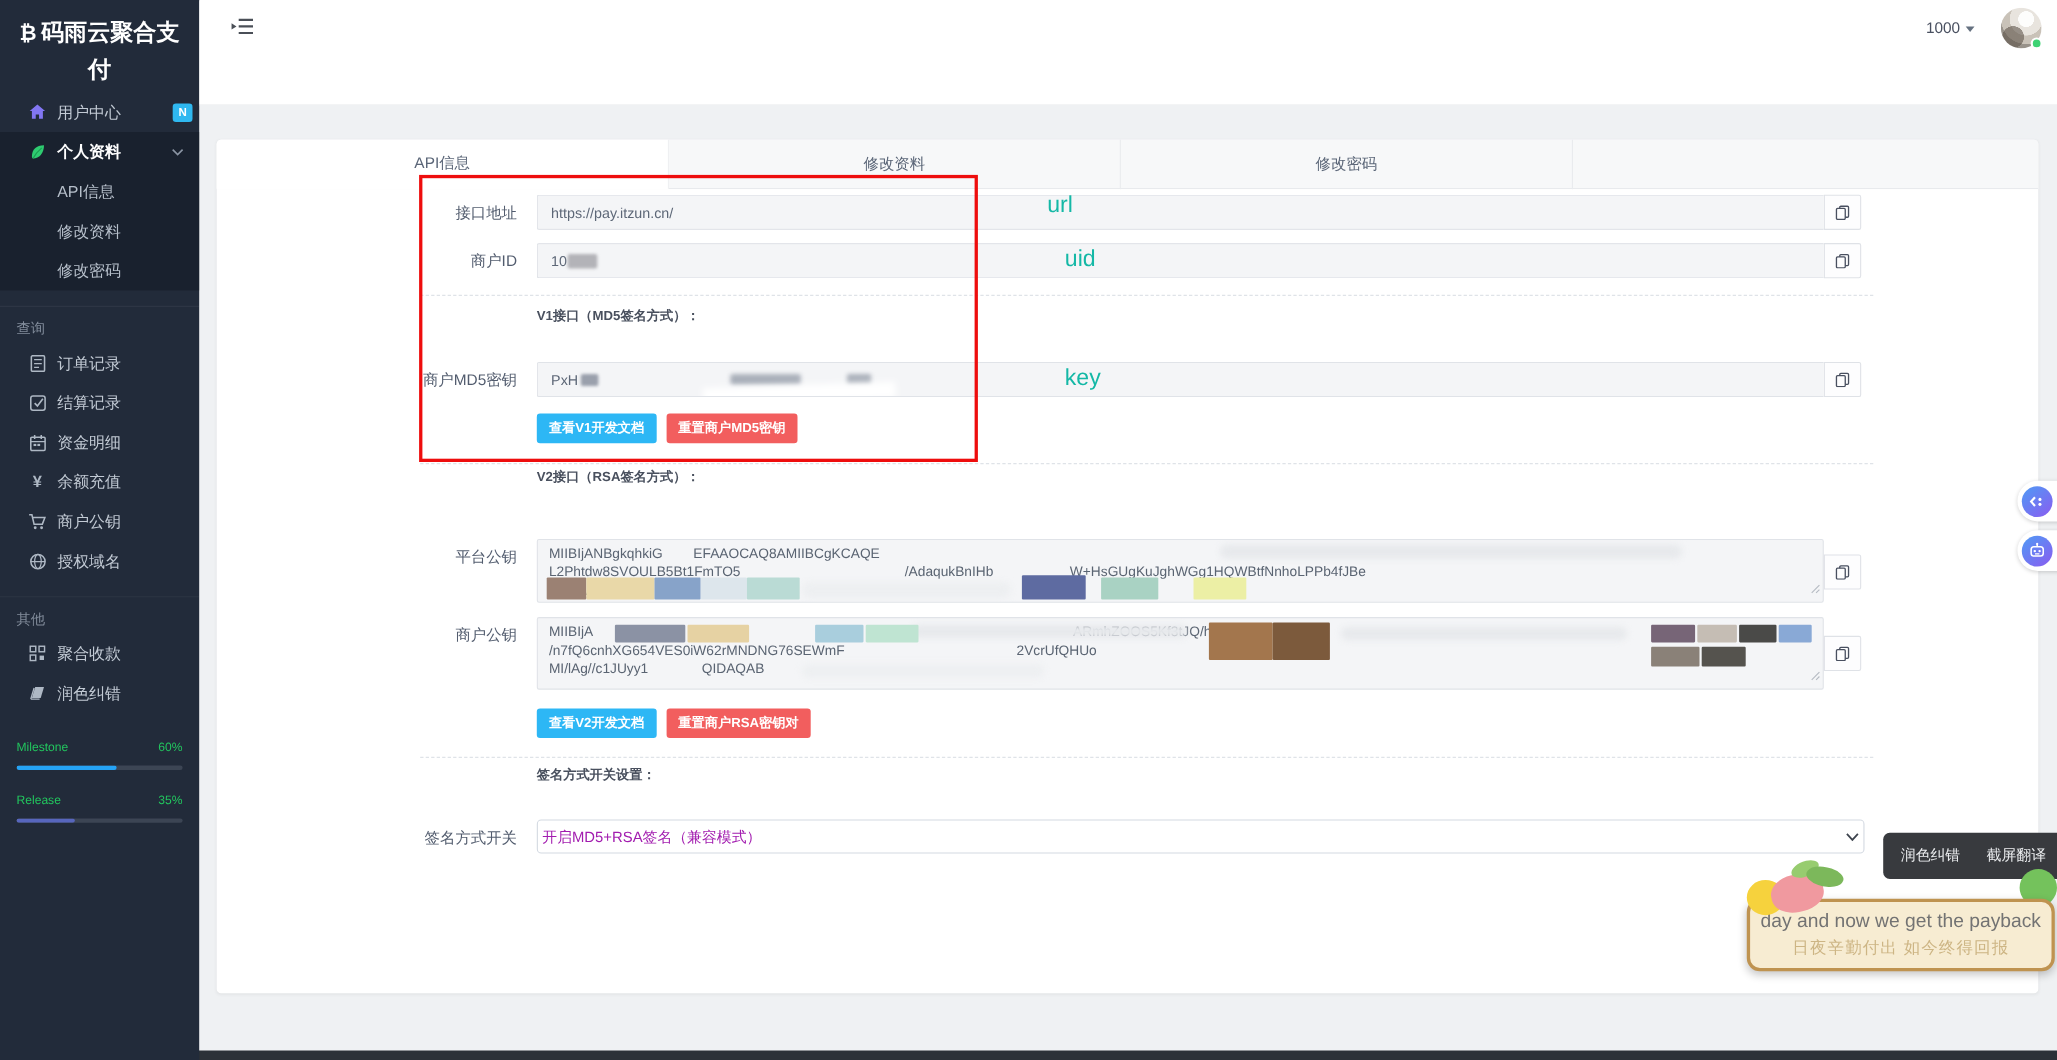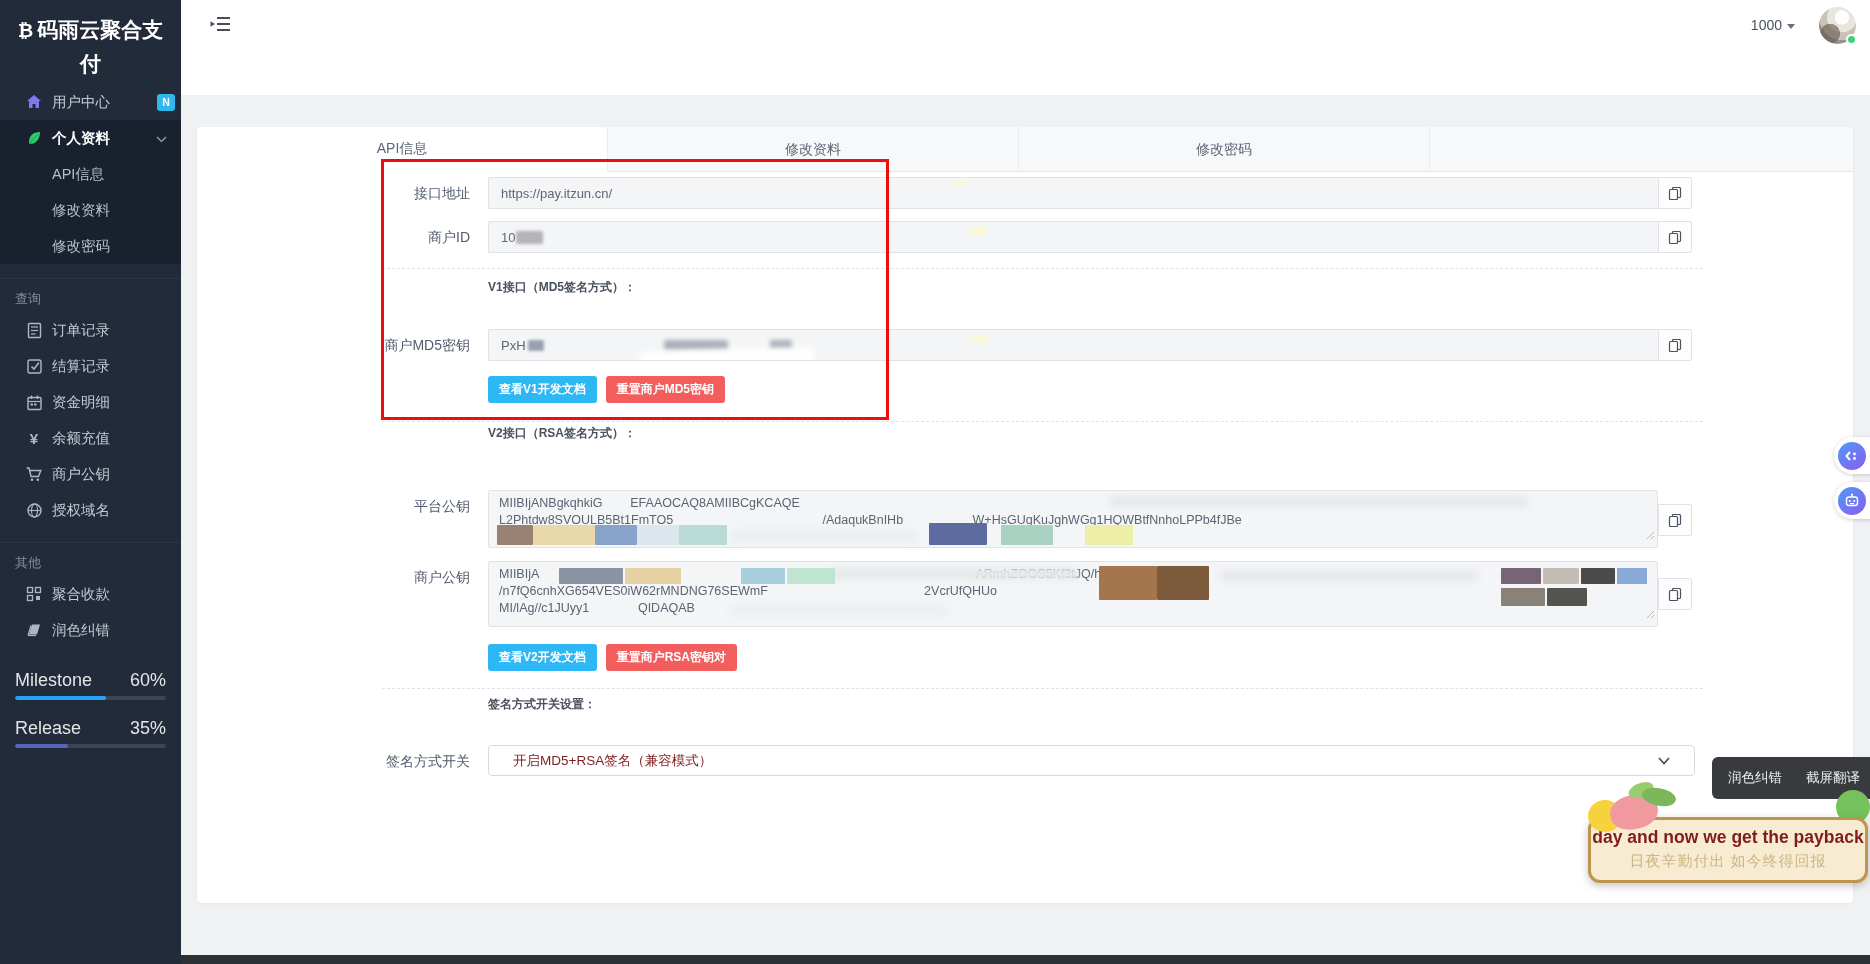--- a/index.html
+++ b/index.html
@@ -13,21 +13,21 @@
   .nav-row{height:36px;display:flex;align-items:center;font-size:14.5px;color:#c2cad4;cursor:pointer;position:relative}
   .nav-row .nicon{width:20px;margin-left:24px;display:flex;align-items:center;justify-content:center}
   .nav-row .nlabel{margin-left:8px;white-space:nowrap}
   .nav-group{background:#19212e}
   .nav-row.parent .nlabel{color:#fff;font-weight:bold}
   .nav-row.sub{padding-left:52px;color:#b6bfca}
   .badge-n{margin-left:auto;margin-right:6px;min-width:18px;height:17px;background:#2fb8f0;color:#fff;font-size:10.5px;font-weight:bold;border-radius:3px;display:flex;align-items:center;justify-content:center;padding:0 4px}
   .chev{margin-left:auto;margin-right:14px;color:#8a94a3}
   .nav-section{margin-top:14px;height:34px;border-top:1px solid rgba(255,255,255,.05);display:flex;align-items:flex-end;padding:0 0 4px 15px;font-size:13px;color:#828c9b}
   .progress{padding:0 15px;margin-top:22px}
-  .prow{display:flex;justify-content:space-between;font-size:18px;color:#e5e5e5;height:20px;align-items:center}
+  .prow{display:flex;justify-content:space-between;font-size:11px;color:#22c55e;height:20px;align-items:center}
   .pbar{height:4px;background:#3c4554;border-radius:2px;margin-top:6px;overflow:hidden}
   .pbar>i{display:block;height:100%;border-radius:2px}
   .pfill-0{background:#25a3f5}
   .pfill-1{background:#5766bd}
   .prow2{margin-top:18px}
 
   
   .main{position:absolute;left:181px;top:0;width:1689px;height:964px;background:#2c3138}
   .topbar{position:absolute;left:0;top:0;width:1689px;height:95px;background:#fff;box-shadow:0 1px 0 #ececee}
   .hamb{position:absolute;left:29px;top:15px;width:22px;height:18px;cursor:pointer}
@@ -60,39 +60,39 @@
   .btn-red{background:#f25e5e}
   .btnrow{position:absolute;left:291px;display:flex;gap:9px}
   .ta{position:absolute;left:291px;width:1170px;background:#f4f5f7;border:1px solid #e0e3e8;border-radius:2px;padding:4px 10px;font-size:12.5px;line-height:17px;color:#5a6472;overflow:hidden}
   .ta-line{white-space:pre;display:block}
   .grip{position:absolute;right:2px;bottom:2px}
   .mz{position:absolute;border-radius:1px}
   .smear{position:absolute;background:#e7e9ec;filter:blur(3px);border-radius:8px}
   .blob{display:inline-block;border-radius:2px;vertical-align:middle}
   .scribble{position:absolute;left:150px;top:20px;width:175px;height:15px;background:#fff;filter:blur(3px);transform:rotate(-2deg);z-index:2}
 
-  .selectbox{position:absolute;left:291px;top:618px;width:1207px;height:31px;background:#fff;border:1px solid #d4dae2;border-radius:4px;display:flex;align-items:center;padding:0 24px;font-size:13.5px;color:#7f1d1d;cursor:pointer}
+  .selectbox{position:absolute;left:291px;top:618px;width:1207px;height:31px;background:#fff;border:1px solid #d4dae2;border-radius:4px;display:flex;align-items:center;padding:0 4px;font-size:13.5px;color:#a21caf;cursor:pointer}
   .selectbox .sch{margin-left:auto}
   .submit{position:absolute;left:291px;top:661px;width:521px;height:32px;background:#7466bf;border-radius:3px;color:#fff;font-weight:bold;font-size:14px;display:flex;align-items:center;justify-content:center;cursor:pointer}
 
   .footerbar{position:absolute;left:16px;top:817px;width:1656px;height:43px;background:#f6f7f8;border-radius:4px;display:flex;align-items:center;padding:0 20px;font-size:13px;color:#9aa1ad}
   .footerbar .right{margin-left:auto;color:#7a8494}
   .footerbar .right b{color:#4a5462;margin-left:4px}
 
   
   .redbox{position:absolute;left:381px;top:159px;width:508px;height:261px;border:3px solid #ee0d0d;z-index:40;pointer-events:none}
-  .redlabel{position:absolute;color:#fef9c3;font-weight:bold;font-size:12px;z-index:40}
+  .redlabel{position:absolute;color:#14b8a6;font-weight:normal;font-size:21px;z-index:40}
 
   .floatpill{position:absolute;left:1834px;width:42px;height:37px;background:#fff;border-radius:19px 0 0 19px;box-shadow:0 1px 4px rgba(0,0,0,.18);display:flex;align-items:center;z-index:50;cursor:pointer}
   .fcircle{width:28px;height:28px;margin-left:4px;border-radius:50%;background:linear-gradient(140deg,#4f9bf5,#8a5cf0);display:flex;align-items:center;justify-content:center}
 
   .exttoolbar{position:absolute;left:1712px;top:757px;width:158px;height:42px;background:rgba(48,50,54,.96);border-radius:6px 0 0 6px;display:flex;align-items:center;gap:24px;padding-left:16px;color:#eceef0;font-size:13.5px;overflow:hidden;white-space:nowrap;z-index:55}
   .exttoolbar span{cursor:pointer}
   .lyric{position:absolute;left:1588px;top:817px;width:280px;height:66px;background:#f7ecd2;border:3px solid #bf9350;border-radius:12px;box-shadow:0 3px 8px rgba(0,0,0,.22);text-align:center;padding-top:7px;z-index:63}
-  .lyric .en{font-size:17.5px;font-weight:bold;color:#7f1d1d}
+  .lyric .en{font-size:17.5px;font-weight:normal;color:#737373}
   .lyric .zh{font-size:15px;color:#cdb584;margin-top:4px;letter-spacing:1px}
   .fruit{position:absolute;z-index:64}
 </style>
 </head>
 <body>
 
 <div class="app">
 
   <aside class="sidebar">
     <div class="brand">

